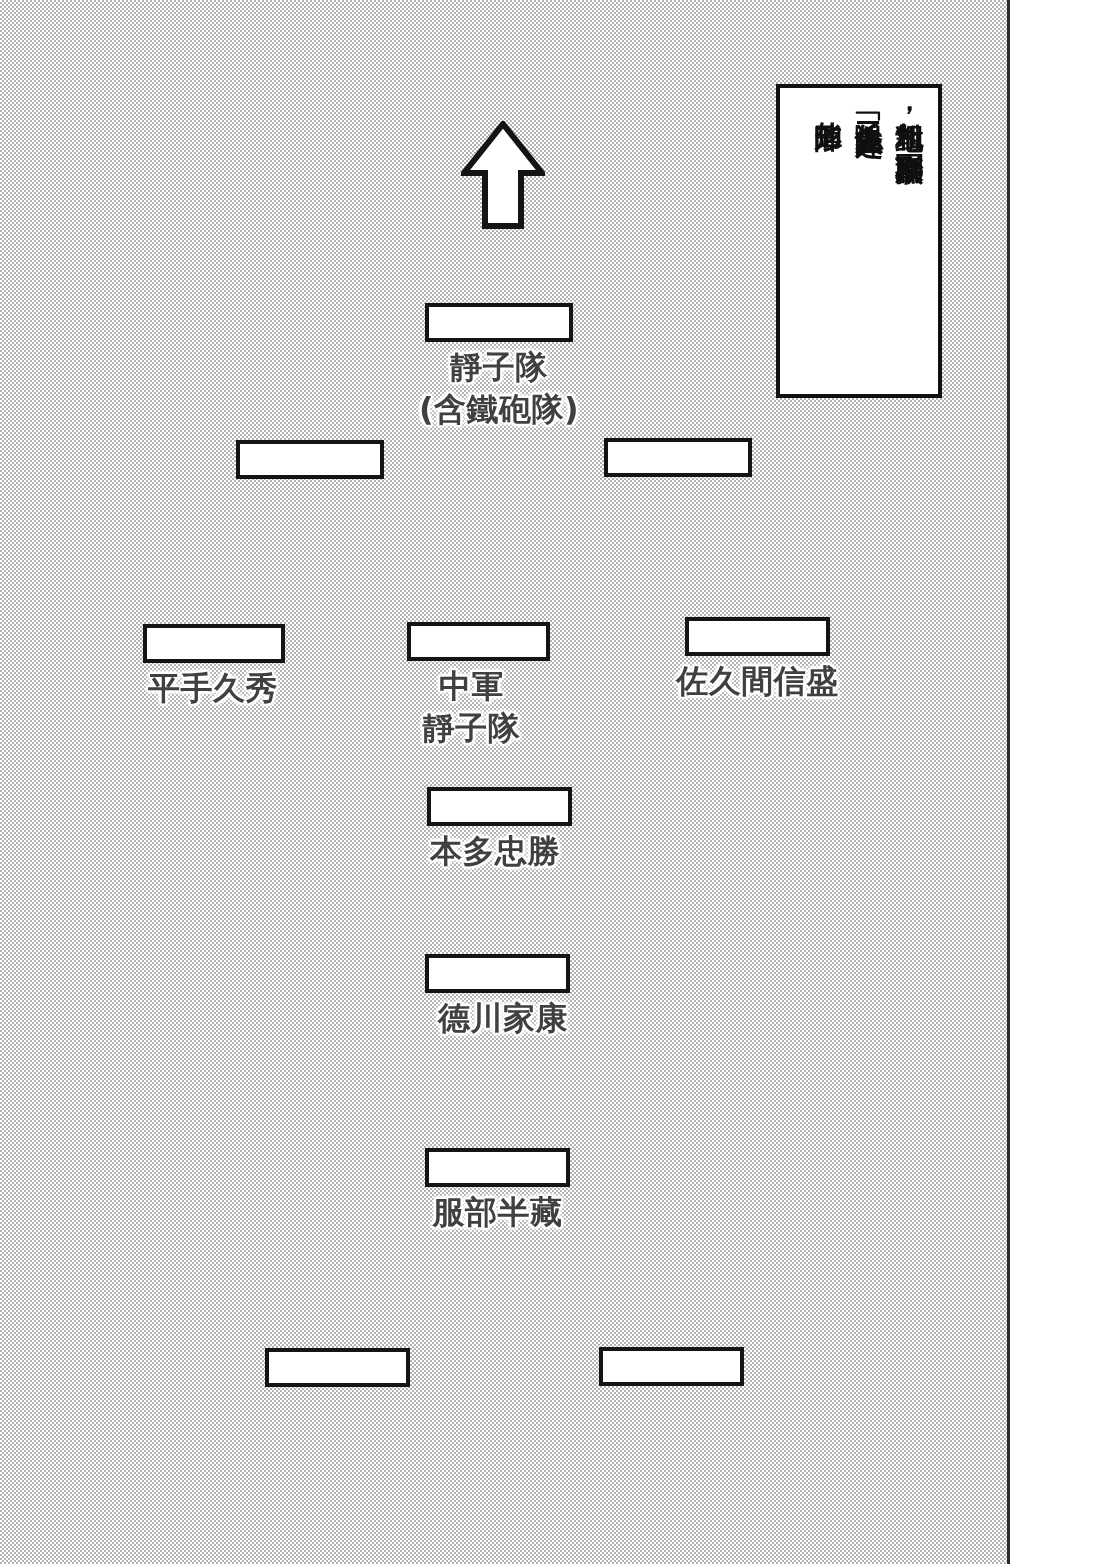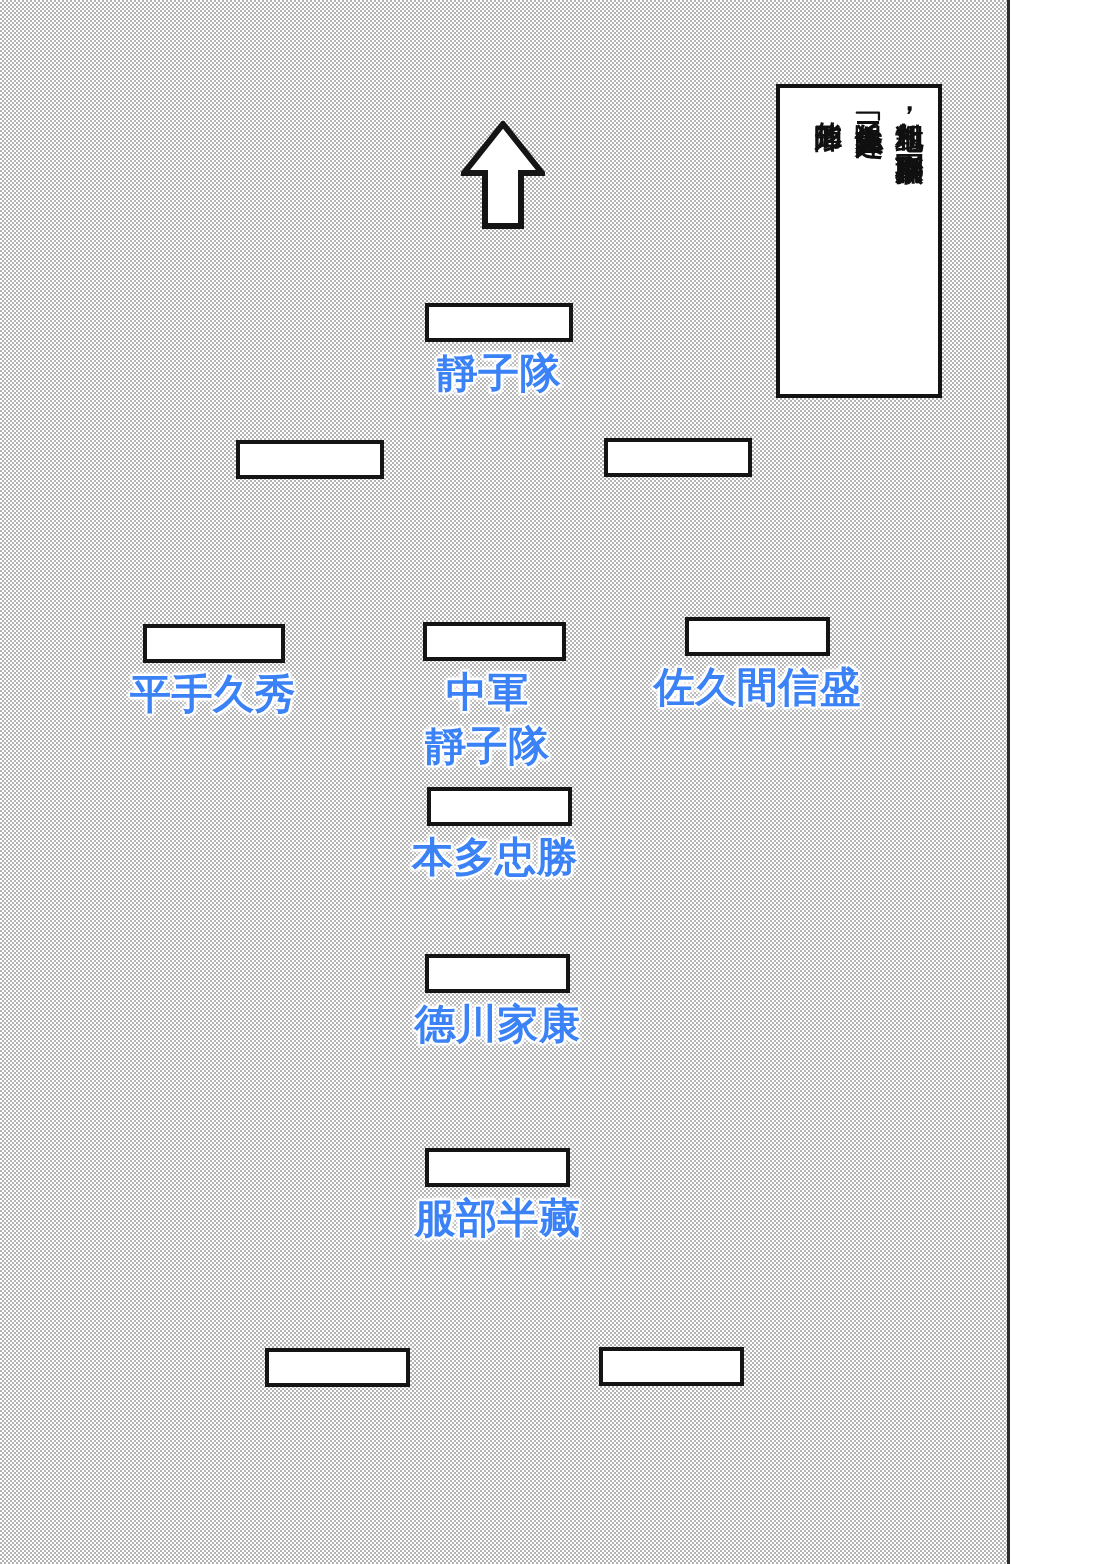--- a/index.html
+++ b/index.html
@@ -61,23 +61,23 @@
     border: 4px solid #141414;
     box-sizing: border-box;
   }
   .unit-label {
     position: absolute;
     left: 50%;
     transform: translateX(-50%);
     white-space: nowrap;
     text-align: center;
     font-weight: 700;
-    font-size: 41px;
+    font-size: 32px;
     line-height: 1.32;
-    color: #3b82f6;
+    color: #404040;
     letter-spacing: 0.5px;
     text-shadow:
       2px 0 2px #ffffff, -2px 0 2px #ffffff,
       0 2px 2px #ffffff, 0 -2px 2px #ffffff,
       2px 2px 2px #ffffff, -2px -2px 2px #ffffff,
       2px -2px 2px #ffffff, -2px 2px 2px #ffffff,
       0 0 5px #ffffff, 0 0 7px #ffffff;
   }
 
   
@@ -141,55 +141,56 @@
       <div class="caption-line">相對地，聯軍則採取</div>
       <div class="caption-line">了近似「鋒矢之陣」</div>
       <div class="caption-line">的陣形</div>
     </div>
   </div>
 
   <div class="unit" style="left:425px; top:303px; width:148px;">
     <div class="unit-box" style="width:148px; height:39px;"></div>
     <div class="unit-label" style="top:43px;">
       <div>靜子隊</div>
+      <div>(含鐵砲隊)</div>
     </div>
   </div>
 
   <div class="unit" style="left:236px; top:440px; width:148px;">
     <div class="unit-box" style="width:148px; height:39px;"></div>
   </div>
 
   <div class="unit" style="left:604px; top:438px; width:148px;">
     <div class="unit-box" style="width:148px; height:39px;"></div>
   </div>
 
   <div class="unit" style="left:143px; top:624px; width:140px;">
     <div class="unit-box" style="width:142px; height:39px;"></div>
     <div class="unit-label" style="top:43px;">平手久秀</div>
   </div>
 
-  <div class="unit" style="left:423px; top:622px; width:129px;border-radius:9px;">
+  <div class="unit" style="left:407px; top:622px; width:129px;border-radius:9px;">
     <div class="unit-box" style="width:143px; height:39px;"></div>
     <div class="unit-label" style="top:43px;">
       <div>中軍</div>
       <div>靜子隊</div>
     </div>
   </div>
 
   <div class="unit" style="left:685px; top:617px; width:145px;font-family:Liberation Serif, serif;">
     <div class="unit-box" style="width:145px; height:39px;"></div>
     <div class="unit-label" style="top:43px;">佐久間信盛</div>
   </div>
 
   <div class="unit" style="left:427px; top:787px; width:136px;">
     <div class="unit-box" style="width:145px; height:39px;"></div>
     <div class="unit-label" style="top:43px;">本多忠勝</div>
   </div>
 
-  <div class="unit" style="left:425px; top:954px; width:145px;">
+  <div class="unit" style="left:425px; top:954px; width:156px;">
     <div class="unit-box" style="width:145px; height:39px;"></div>
     <div class="unit-label" style="top:43px;">德川家康</div>
   </div>
 
   <div class="unit" style="left:425px; top:1148px; width:145px;">
     <div class="unit-box" style="width:145px; height:39px;"></div>
     <div class="unit-label" style="top:43px;text-align:center;">服部半藏</div>
   </div>
 
   <div class="unit" style="left:265px; top:1348px; width:145px;">

